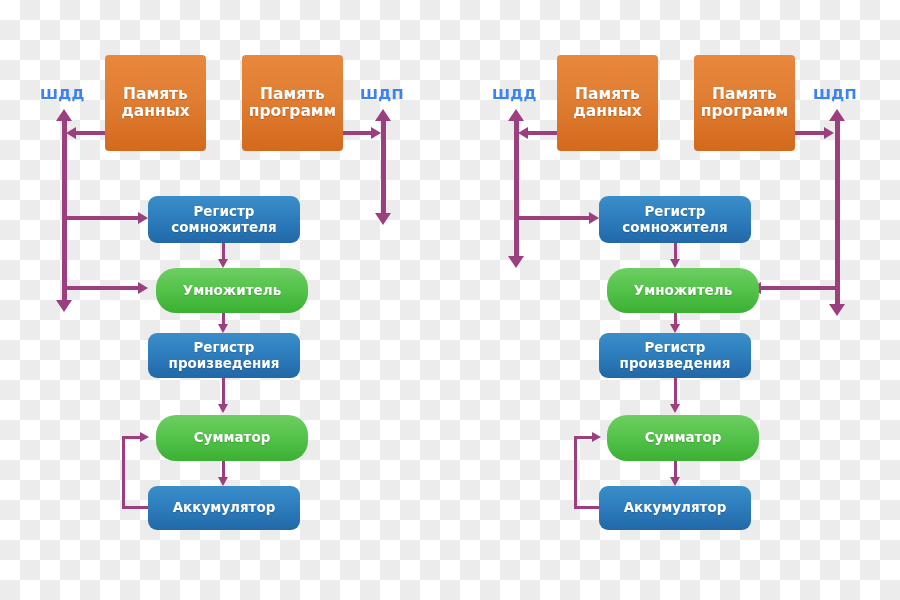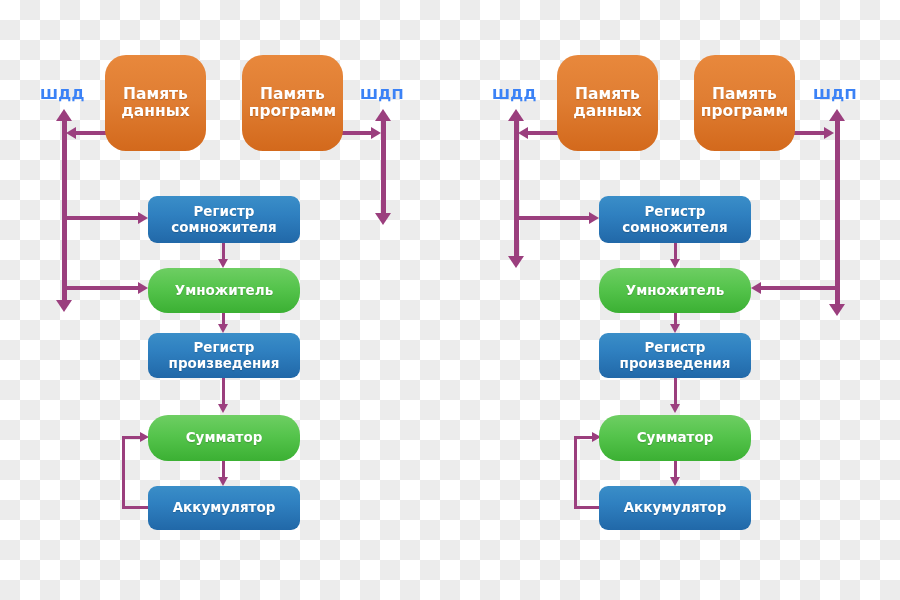--- a/index.html
+++ b/index.html
@@ -21,33 +21,34 @@
     display:flex;align-items:center;justify-content:center;
     text-align:center;
     color:#ffffff;
     font-weight:bold;
     line-height:1.12;
     box-sizing:border-box;
     z-index:5;
     text-shadow:0 1px 1px rgba(0,0,0,.18);
   }
   .node.mem{
-    border-radius:21px;
+    border-radius:4px;
     font-size:15.5px;
     background:linear-gradient(180deg,#e8883c 0%,#e07e33 45%,#d3691c 100%);
   }
   .node.reg{
     border-radius:9px;
     font-size:13.5px;
     background:linear-gradient(180deg,#3a8ec8 0%,#2f80c0 40%,#2168a8 100%);
   }
   .node.alu{
     border-radius:20px;
     font-size:13.5px;
     background:linear-gradient(180deg,#6ece63 0%,#55c44c 45%,#3bb033 100%);
+    margin-left:8px;
   }
 
   .buslabel{
     position:absolute;
     color:#3b82f6;
     font-weight:bold;
     font-size:14.5px;
     letter-spacing:.3px;
     white-space:nowrap;
     z-index:6;

